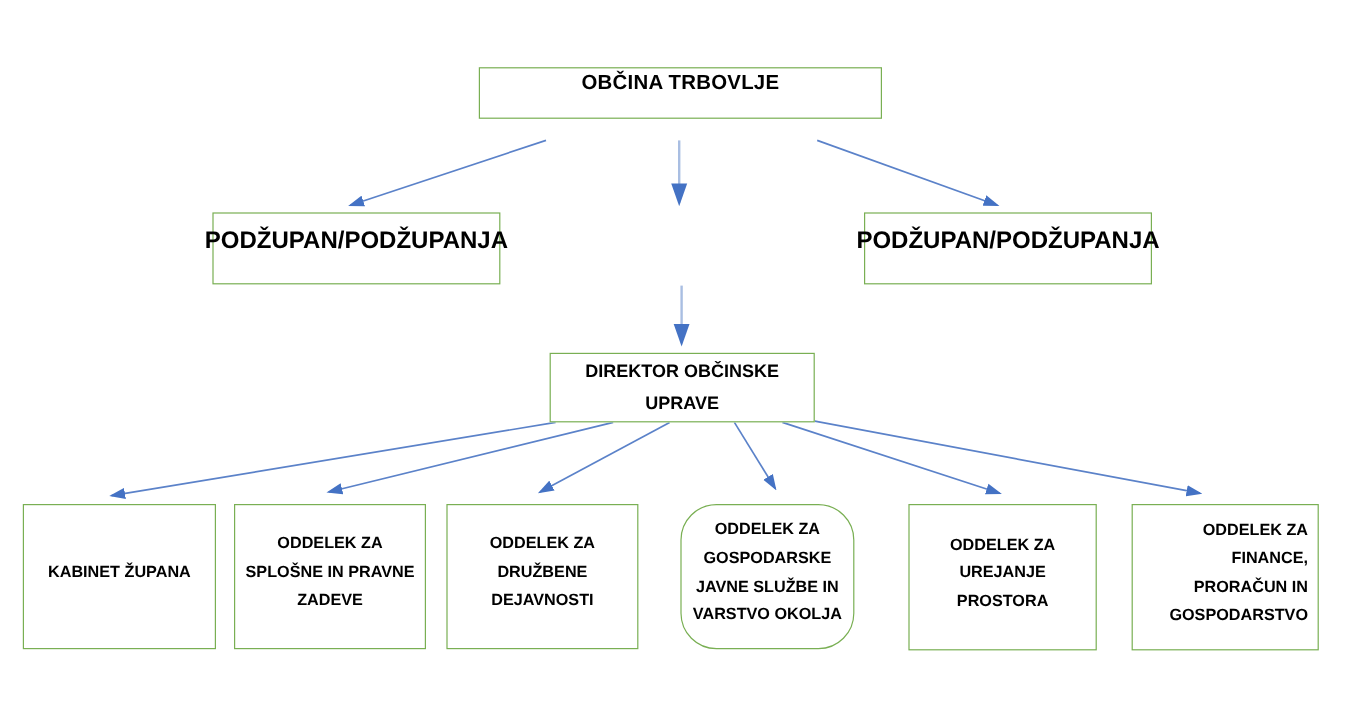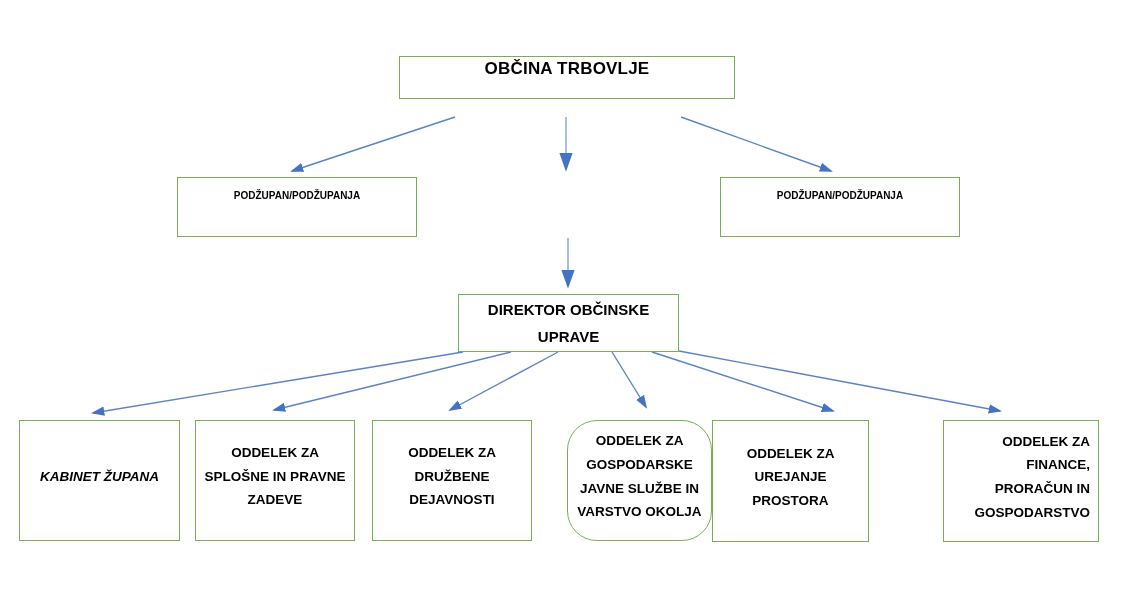--- a/index.html
+++ b/index.html
@@ -55,21 +55,21 @@
   .n-root {
     left: 399px; top: 56px; width: 336px; height: 43px;
     font-size: 17px;
     align-items: flex-start;
     padding-top: 2px;
     letter-spacing: 0.2px;
   }
   
   .n-l2 {
     top: 177px; height: 60px;
-    font-size: 10px;
+    font-size: 20px;
     align-items: flex-start;
     padding-top: 12px;
   }
   .n-vice-left  { left: 177px; width: 240px; }
   .n-zupan      { left: 458px; width: 222px; }
   .n-vice-right { left: 720px; width: 240px; }
   
   .n-director {
     left: 458px; top: 294px; width: 221px; height: 58px;
     font-size: 15px;
@@ -78,25 +78,25 @@
     padding: 0 26px;
   }
   
   .n-dept {
     top: 420px; height: 121px;
     font-size: 13.5px;
     align-items: center;
     line-height: 1.75;
     padding: 0 8px 8px 8px;
   }
-  .n-d1 { left: 19px;  width: 161px; font-style: italic; }
+  .n-d1 { left: 19px;  width: 161px; }
   .n-d2 { left: 195px; width: 160px; }
   .n-d3 { left: 372px; width: 160px; }
   .n-d4 { left: 567px; width: 145px; border-radius: 30px; }
-  .n-d5 { left: 712px; width: 157px; height: 122px; }
+  .n-d5 { left: 757px; width: 157px; height: 122px; }
   .n-d6 { left: 943px; width: 156px; height: 122px; text-align: right; }
 </style>
 </head>
 <body>
 
 <div class="canvas">
 
   <svg class="connectors" viewBox="0 0 1126 607" xmlns="http://www.w3.org/2000/svg">
     <defs>
       <marker id="arrowhead" viewBox="0 0 10 7" refX="8.5" refY="3.5" markerWidth="9.5" markerHeight="7" orient="auto-start-reverse">

